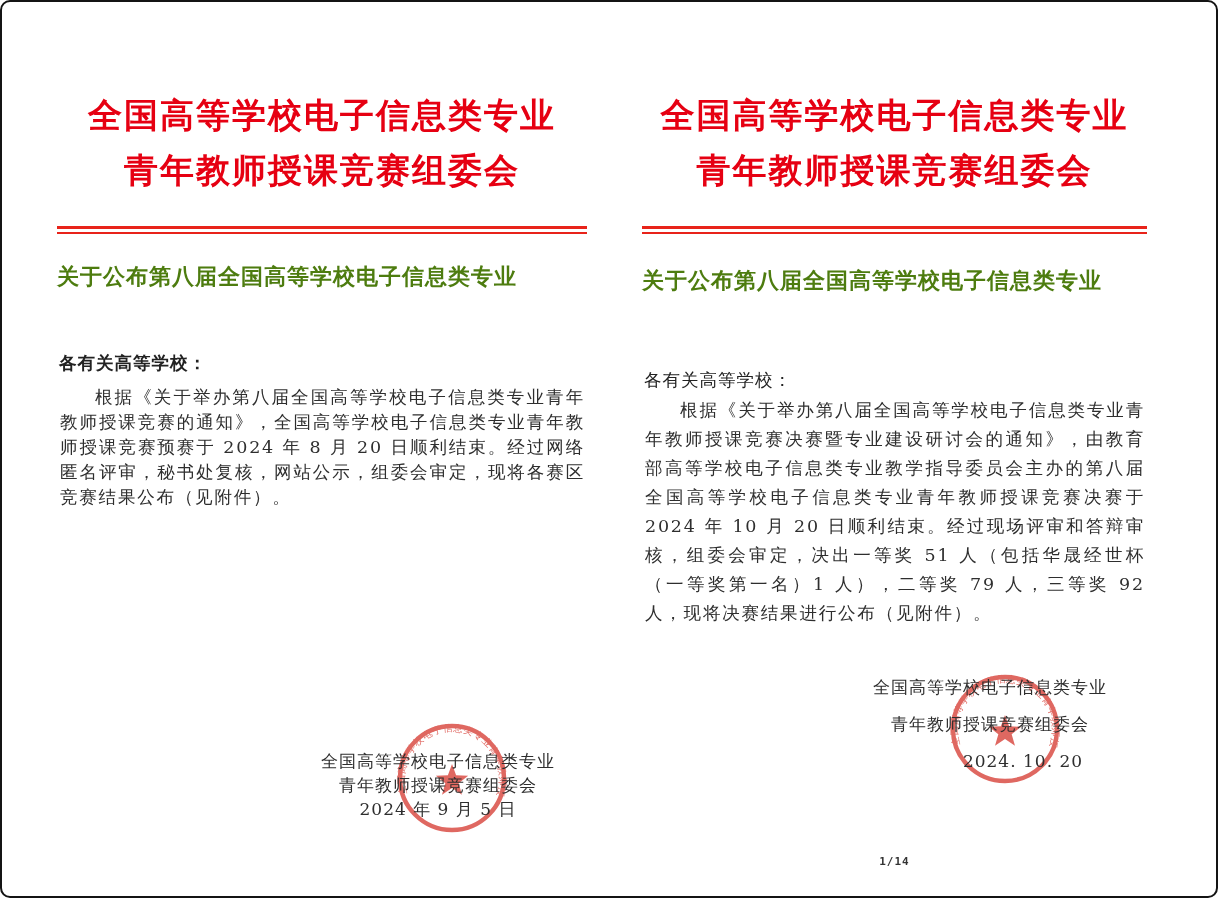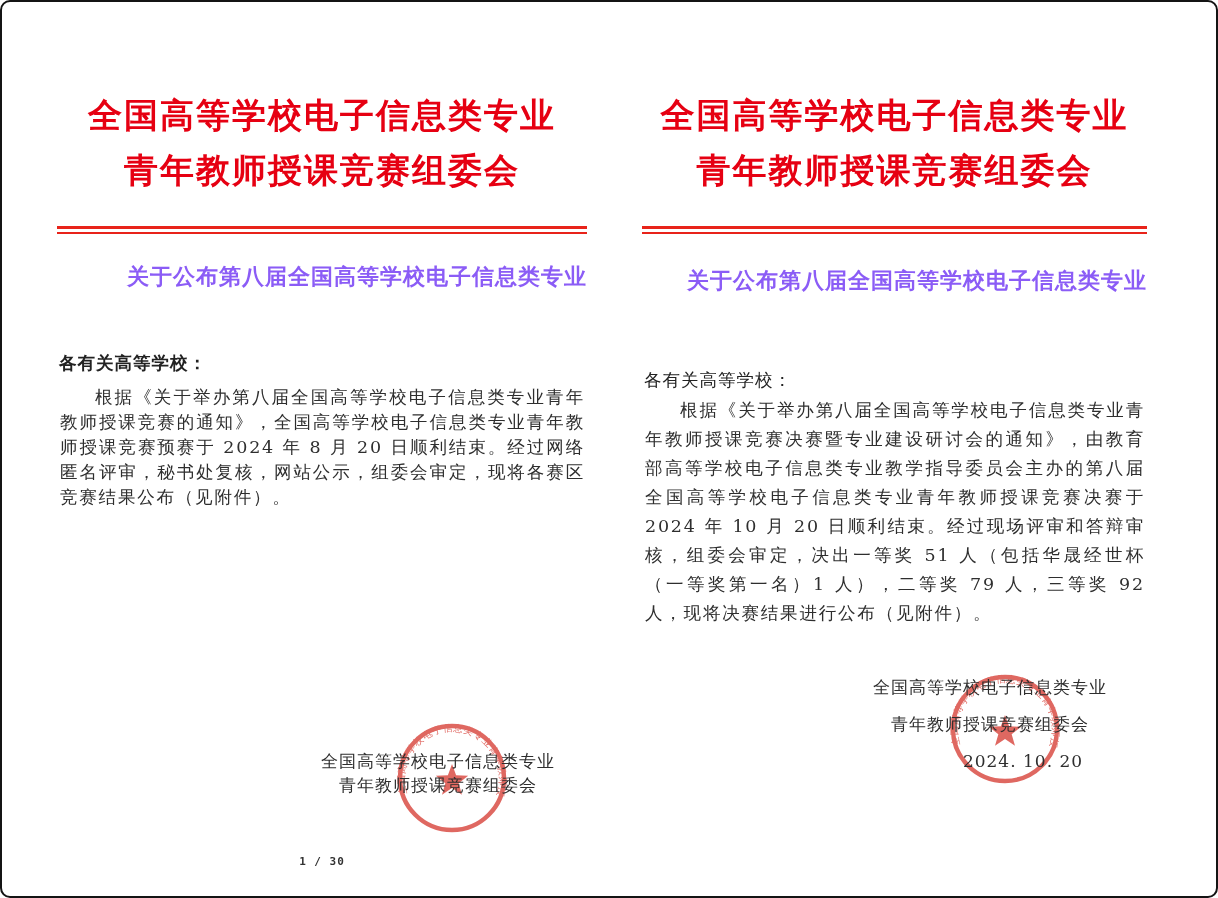--- a/index.html
+++ b/index.html
@@ -28,25 +28,25 @@
     letter-spacing:2px;
   }
   .red-rule{
     position:absolute;top:224px;left:0;right:0;
     height:3px;
     border-top:3px solid #e8231a;
     border-bottom:2px solid #e8231a;
   }
   .doc-title{
     position:absolute;left:0;right:0;
-    text-align:right;
+    text-align:left;
     font-family:"DejaVu Sans", sans-serif;
     font-weight:bold;
     font-size:22px;line-height:34px;
-    color:#8b5cf6;
+    color:#4d7c0f;
     letter-spacing:1px;
   }
   .page-left .doc-title{top:258px;}
   .page-right .doc-title{top:262px;}
 
   .salutation{
     position:absolute;left:2px;
     font-size:17.5px;color:#222;
     letter-spacing:1px;
   }
@@ -122,23 +122,23 @@
       <path id="sealArcL" d="M -45,16 A 47.5,47.5 0 1 1 45,16" fill="none"></path>
       <text font-size="9.5" fill="#d9473f" letter-spacing="0.6" font-family="DejaVu Sans, sans-serif">
         <textPath href="#sealArcL">全国高等学校电子信息类专业青年教师授课竞赛组委会</textPath>
       </text>
       <polygon fill="#d9473f" transform="translate(0,3)" points="0,-17 4.11,-5.66 16.17,-5.25 6.66,2.16 9.99,13.75 0,7 -9.99,13.75 -6.66,2.16 -16.17,-5.25 -4.11,-5.66"></polygon>
     </svg>
 
     <div class="signature">
       <div class="sig-line">全国高等学校电子信息类专业</div>
       <div class="sig-line">青年教师授课竞赛组委会</div>
+      <div class="sig-date">2024 年 9 月 5 日</div>
     </div>
 
-    <div class="page-num">1 / 30</div>
   </div>
 
   <div class="page page-right">
     <div class="letterhead">
       <div>全国高等学校电子信息类专业</div>
       <div>青年教师授课竞赛组委会</div>
     </div>
     <div class="red-rule"></div>
 
     <div class="doc-title">
@@ -159,15 +159,16 @@
       </text>
       <polygon fill="#d9473f" transform="translate(0,3)" points="0,-17 4.11,-5.66 16.17,-5.25 6.66,2.16 9.99,13.75 0,7 -9.99,13.75 -6.66,2.16 -16.17,-5.25 -4.11,-5.66"></polygon>
     </svg>
 
     <div class="signature">
       <div class="sig-line">全国高等学校电子信息类专业</div>
       <div class="sig-line">青年教师授课竞赛组委会</div>
       <div class="sig-date">2024. 10. 20</div>
     </div>
 
+    <div class="page-num">1/14</div>
   </div>
 
 </div>
 
 </body></html>

